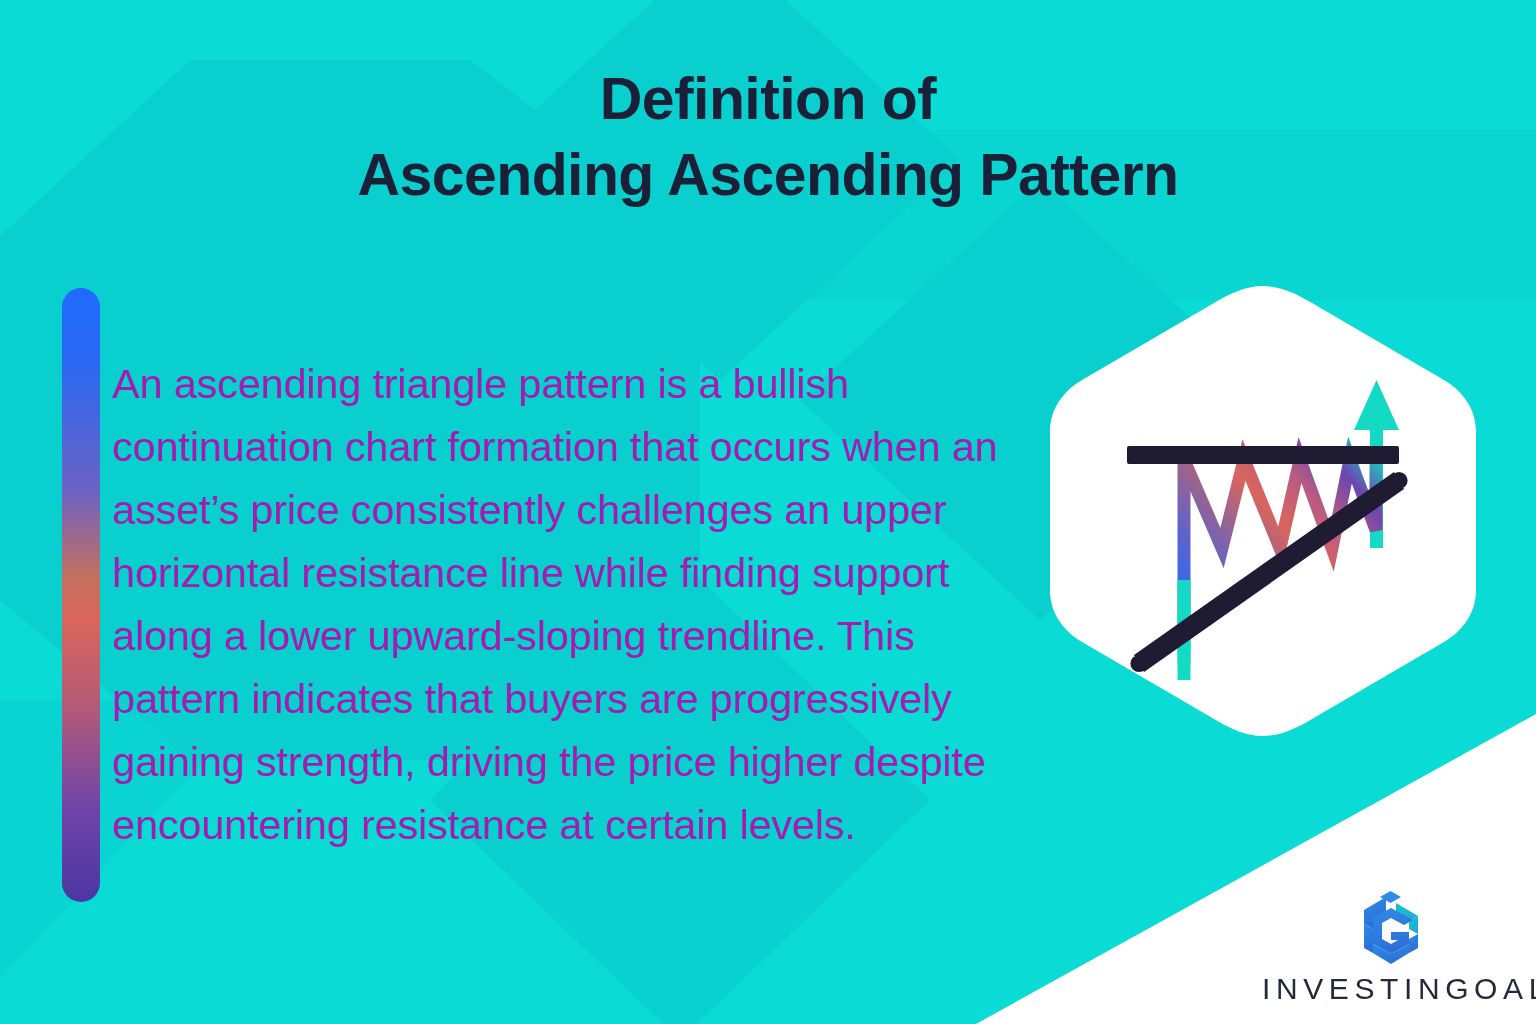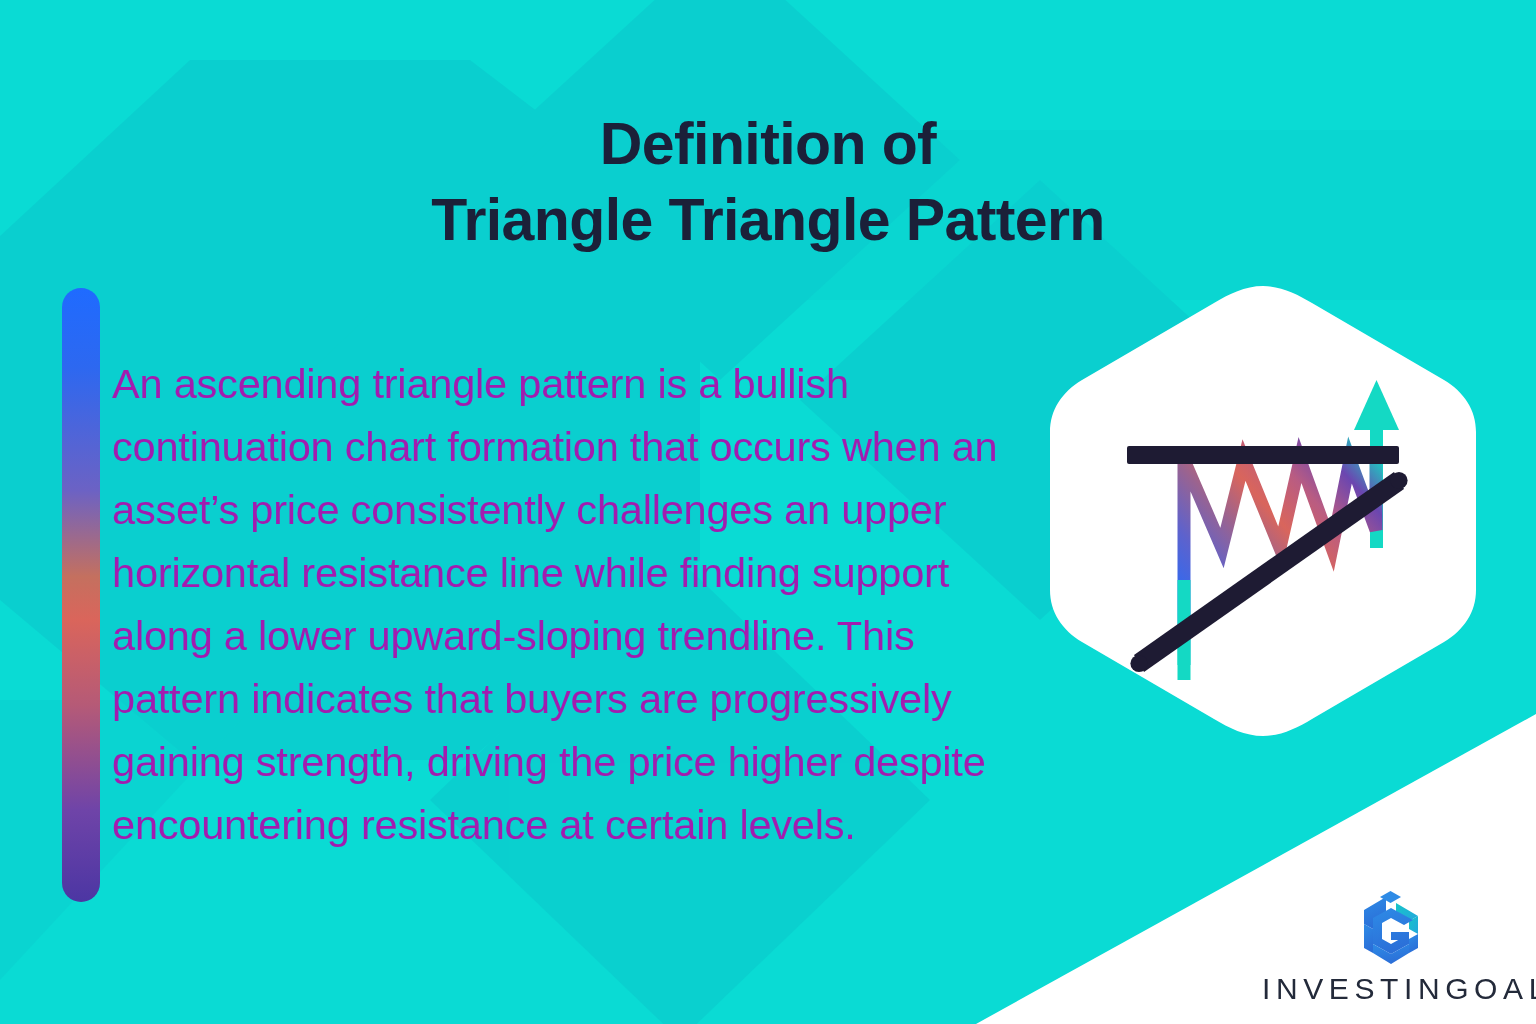--- a/index.html
+++ b/index.html
@@ -45,21 +45,20 @@
     position: absolute;
     left: 0;
     top: 62px;
     width: 1536px;
     text-align: center;
     color: #1B2039;
     font-weight: bold;
     font-size: 59px;
     line-height: 1.28;
     letter-spacing: -0.6px;
-    margin-top: 45px;
   }
   .title-line { display: block; white-space: nowrap; }
 
   
   .accent-bar {
     position: absolute;
     left: 62px;
     top: 288px;
     width: 38px;
     height: 614px;
@@ -148,21 +147,21 @@
   </div>
 
   <div class="corner-wedge">
     <svg width="560" height="310" viewBox="0 0 560 310">
       <polygon points="560,0 560,310 0,310" fill="#FFFFFF"></polygon>
     </svg>
   </div>
 
   <div class="title-block">
     <span class="title-line">Definition of</span>
-    <span class="title-line">Triangle Triangle Pattern</span>
+    <span class="title-line">Ascending Ascending Pattern</span>
   </div>
 
   <div class="accent-bar"></div>
 
   <p class="body-text">An ascending triangle pattern is a bullish continuation chart formation that occurs when an asset’s price consistently challenges an upper horizontal resistance line while finding support along a lower upward-sloping trendline. This pattern indicates that buyers are progressively gaining strength, driving the price higher despite encountering resistance at certain levels.</p>
 
   <div class="hex-illustration">
     <svg width="462" height="462" viewBox="0 0 462 462">
       <defs>
         <linearGradient id="priceGrad" x1="0" y1="1" x2="1" y2="0" gradientUnits="objectBoundingBox">

